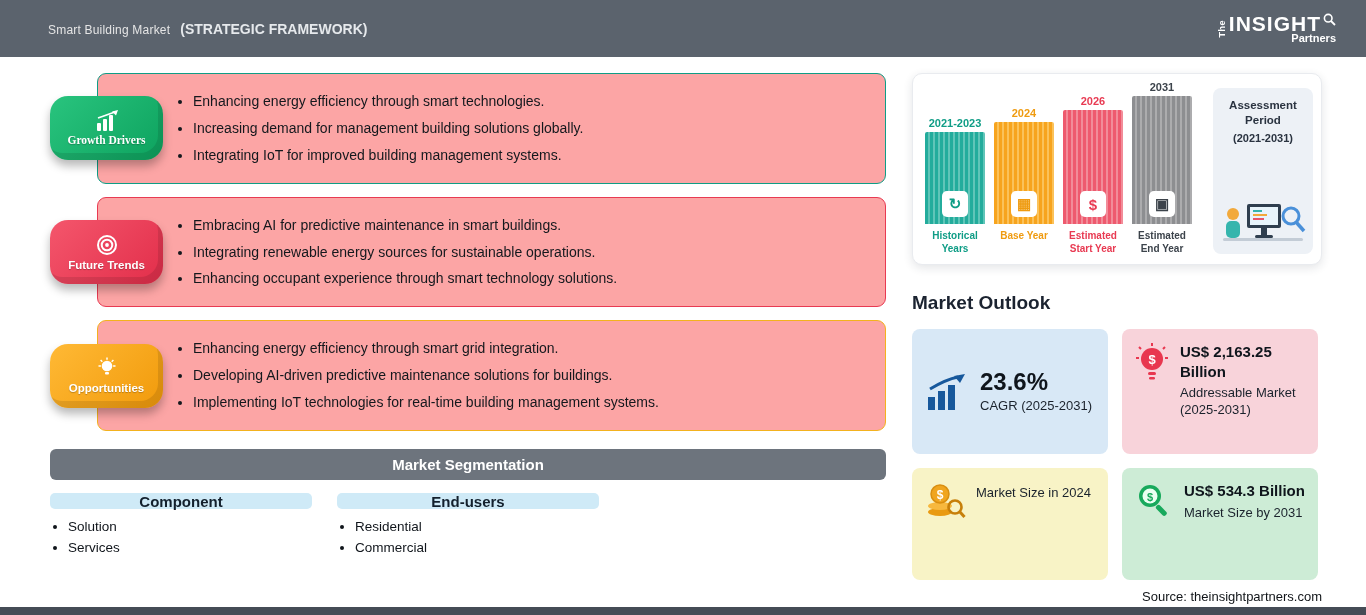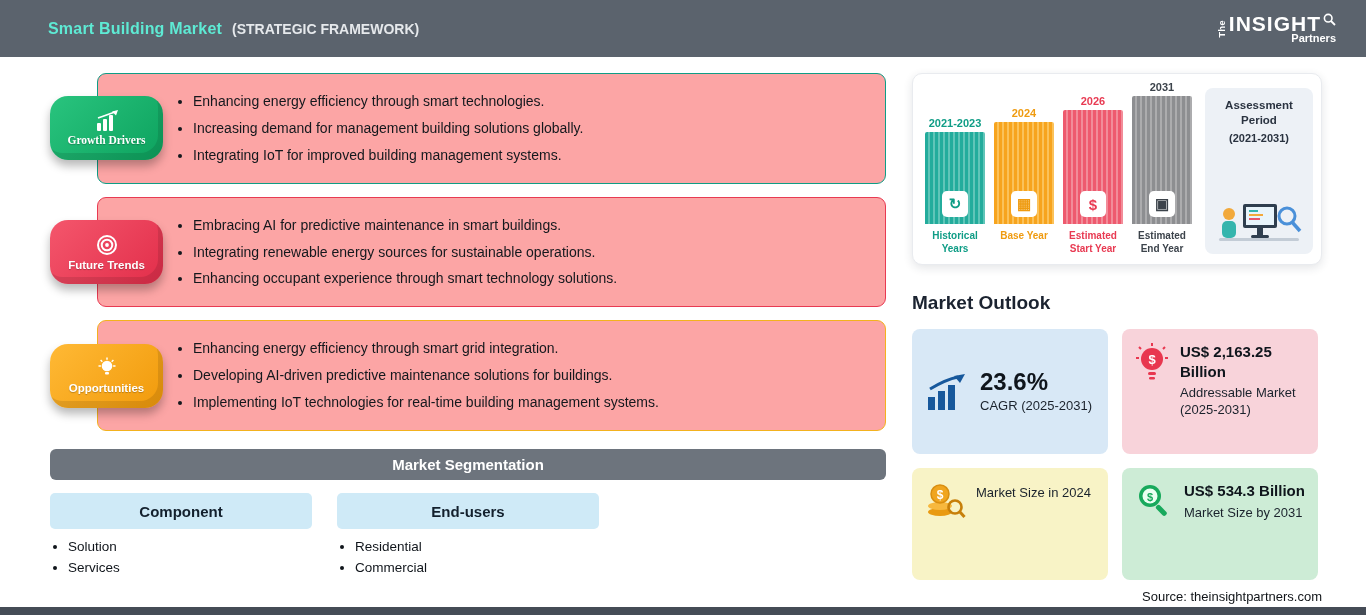--- a/index.html
+++ b/index.html
@@ -15,21 +15,21 @@
   
   .topbar {
     height: 57px;
     background: #5b636d;
     display: flex;
     align-items: center;
     justify-content: space-between;
     padding: 0 30px 0 48px;
   }
   .title-wrap { display: flex; align-items: baseline; gap: 10px; }
-  .page-title { font-size: 16px; font-weight: 700; color: #5eead4; letter-spacing: .2px; }
+  .page-title { font-size: 12px; font-weight: 400; color: #e5e5e5; letter-spacing: .2px; }
   .page-subtitle { font-size: 14px; font-weight: 600; color: #e6e9ec; }
   .logo { display: flex; align-items: center; color: #fff; }
   .logo-the {
     writing-mode: vertical-rl; transform: rotate(180deg);
     font-size: 9px; font-weight: 700; letter-spacing: .5px; margin-right: 2px;
   }
   .logo-right { display: flex; flex-direction: column; }
   .logo-name-row { display: flex; align-items: flex-start; gap: 2px; }
   .logo-name { font-size: 21px; font-weight: 800; letter-spacing: 1px; line-height: 1; }
   .logo-sub { font-size: 11px; font-weight: 700; text-align: right; margin-top: -2px; }
@@ -66,21 +66,21 @@
 
   
   .seg-bar {
     margin-top: 18px; height: 31px; background: #6d747d; border-radius: 6px;
     display: flex; align-items: center; justify-content: center;
     color: #fff; font-size: 15px; font-weight: 700;
   }
   .seg-row { display: flex; gap: 25px; margin-top: 13px; }
   .seg-col { width: 262px; }
   .seg-head {
-    height: 36px; background: #cfeaf7; border-radius: 5px;
+    height: 16px; background: #cfeaf7; border-radius: 5px;
     display: flex; align-items: center; justify-content: center;
     font-size: 15px; font-weight: 700; color: #13202d;
   }
   ul.seg-items { list-style: disc; padding-left: 16px; margin: 10px 0 0 2px; }
   ul.seg-items li { font-size: 13.5px; margin: 6px 0; color: #10151b; }
 
   
   .right-col { position: absolute; left: 912px; top: 73px; width: 410px; }
 
   .timeline-card {
@@ -109,21 +109,21 @@
   .b0 .bar { height: 92px;  background: repeating-linear-gradient(90deg,#23ac9c 0 3px,#60c5b8 3px 5px); }
   .b1 .bar { height: 102px; background: repeating-linear-gradient(90deg,#f7a41e 0 3px,#fbc25a 3px 5px); }
   .b2 .bar { height: 114px; background: repeating-linear-gradient(90deg,#ee5a6e 0 3px,#f28c99 3px 5px); }
   .b3 .bar { height: 128px; background: repeating-linear-gradient(90deg,#8d8e91 0 3px,#acacae 3px 5px); }
   .b0 .bar-year, .b0 .bar-label, .b0 .bar-icon { color: #0f9d86; }
   .b1 .bar-year, .b1 .bar-label, .b1 .bar-icon { color: #ef9b10; }
   .b2 .bar-year, .b2 .bar-label, .b2 .bar-icon { color: #e83a52; }
   .b3 .bar-year, .b3 .bar-label, .b3 .bar-icon { color: #3c434b; }
 
   .assess-panel {
-    width: 108px; align-self: stretch; margin: 6px 0 2px;
+    width: 100px; align-self: stretch; margin: 6px 0 2px;
     background: #edf1f6; border-radius: 8px; padding: 10px 6px 6px;
     display: flex; flex-direction: column; align-items: center; text-align: center;
   }
   .assess-title { font-size: 11.5px; font-weight: 800; color: #2a3340; line-height: 1.3; }
   .assess-range { font-size: 11px; font-weight: 700; color: #2a3340; margin-top: 4px; }
   .assess-illu { margin-top: auto; }
 
   .outlook-title { margin: 27px 0 15px; font-size: 19px; font-weight: 800; color: #1b2330; }
 
   .cards-grid { display: grid; grid-template-columns: 196px 196px; gap: 14px; }

